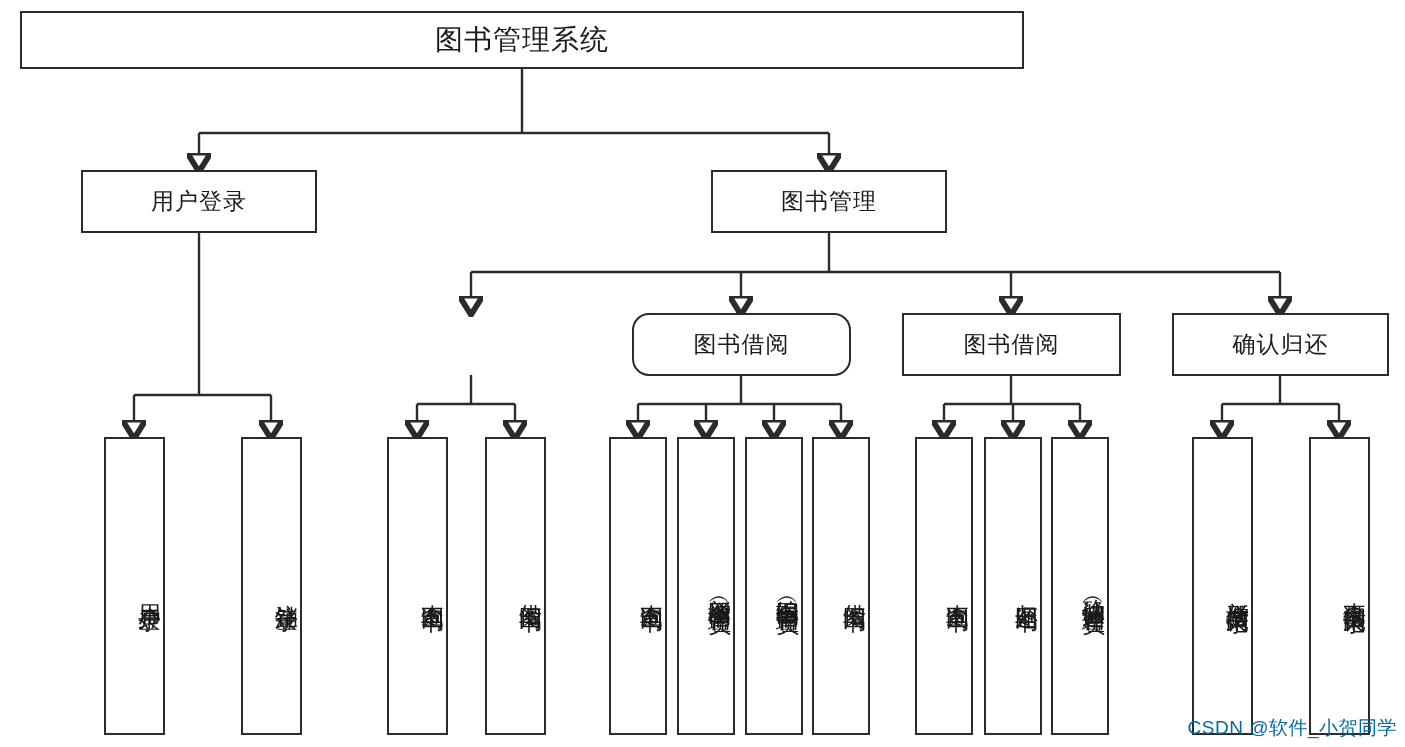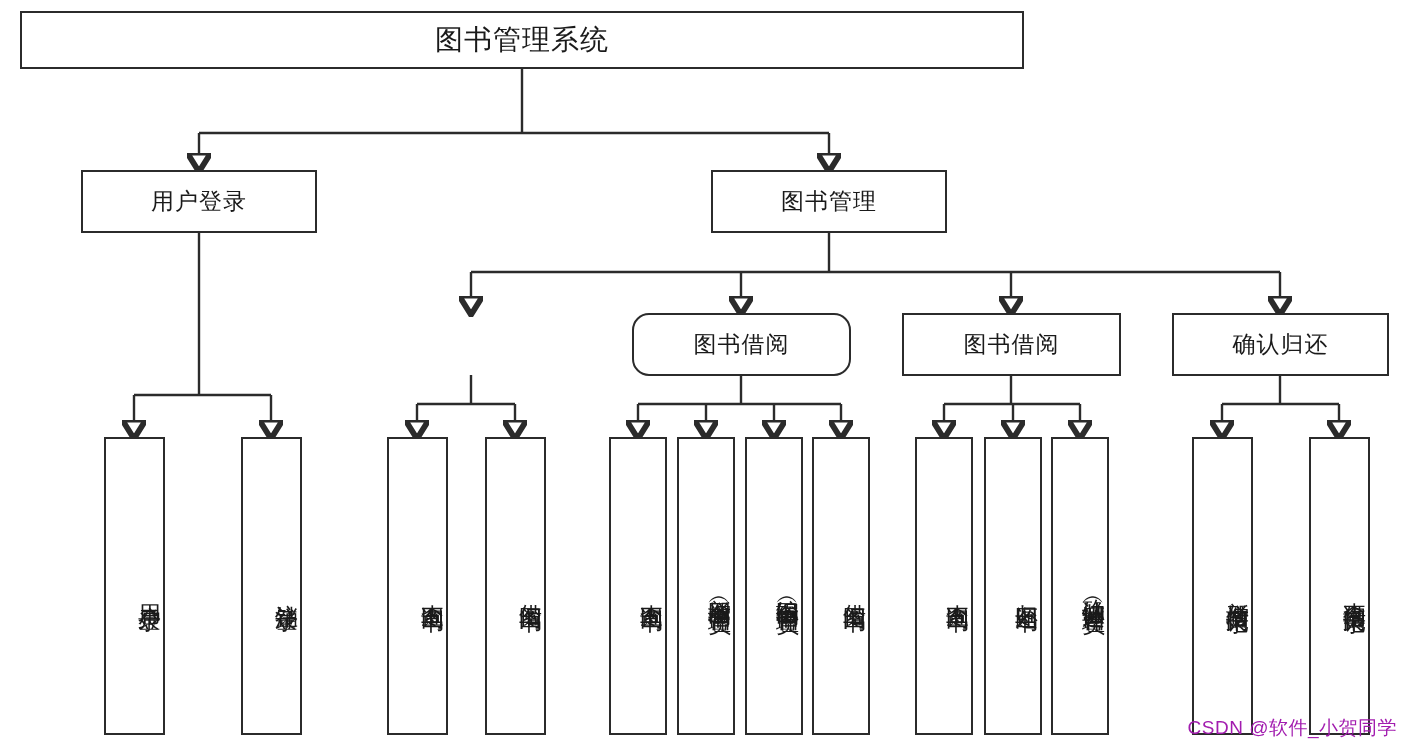--- a/index.html
+++ b/index.html
@@ -56,21 +56,21 @@
   svg.edges path, svg.edges line {
     stroke: #2b2b2b;
     stroke-width: 2.4;
     fill: none;
   }
   .watermark {
     position: absolute;
     right: 8px;
     bottom: 6px;
     font-size: 19px;
-    color: #a21caf;
+    color: #0369a1;
     letter-spacing: 0.5px;
     white-space: nowrap;
   }
 </style>
 </head>
 <body>
 
 <div id="canvas">
 
   <svg class="edges" viewBox="0 0 1405 747">

